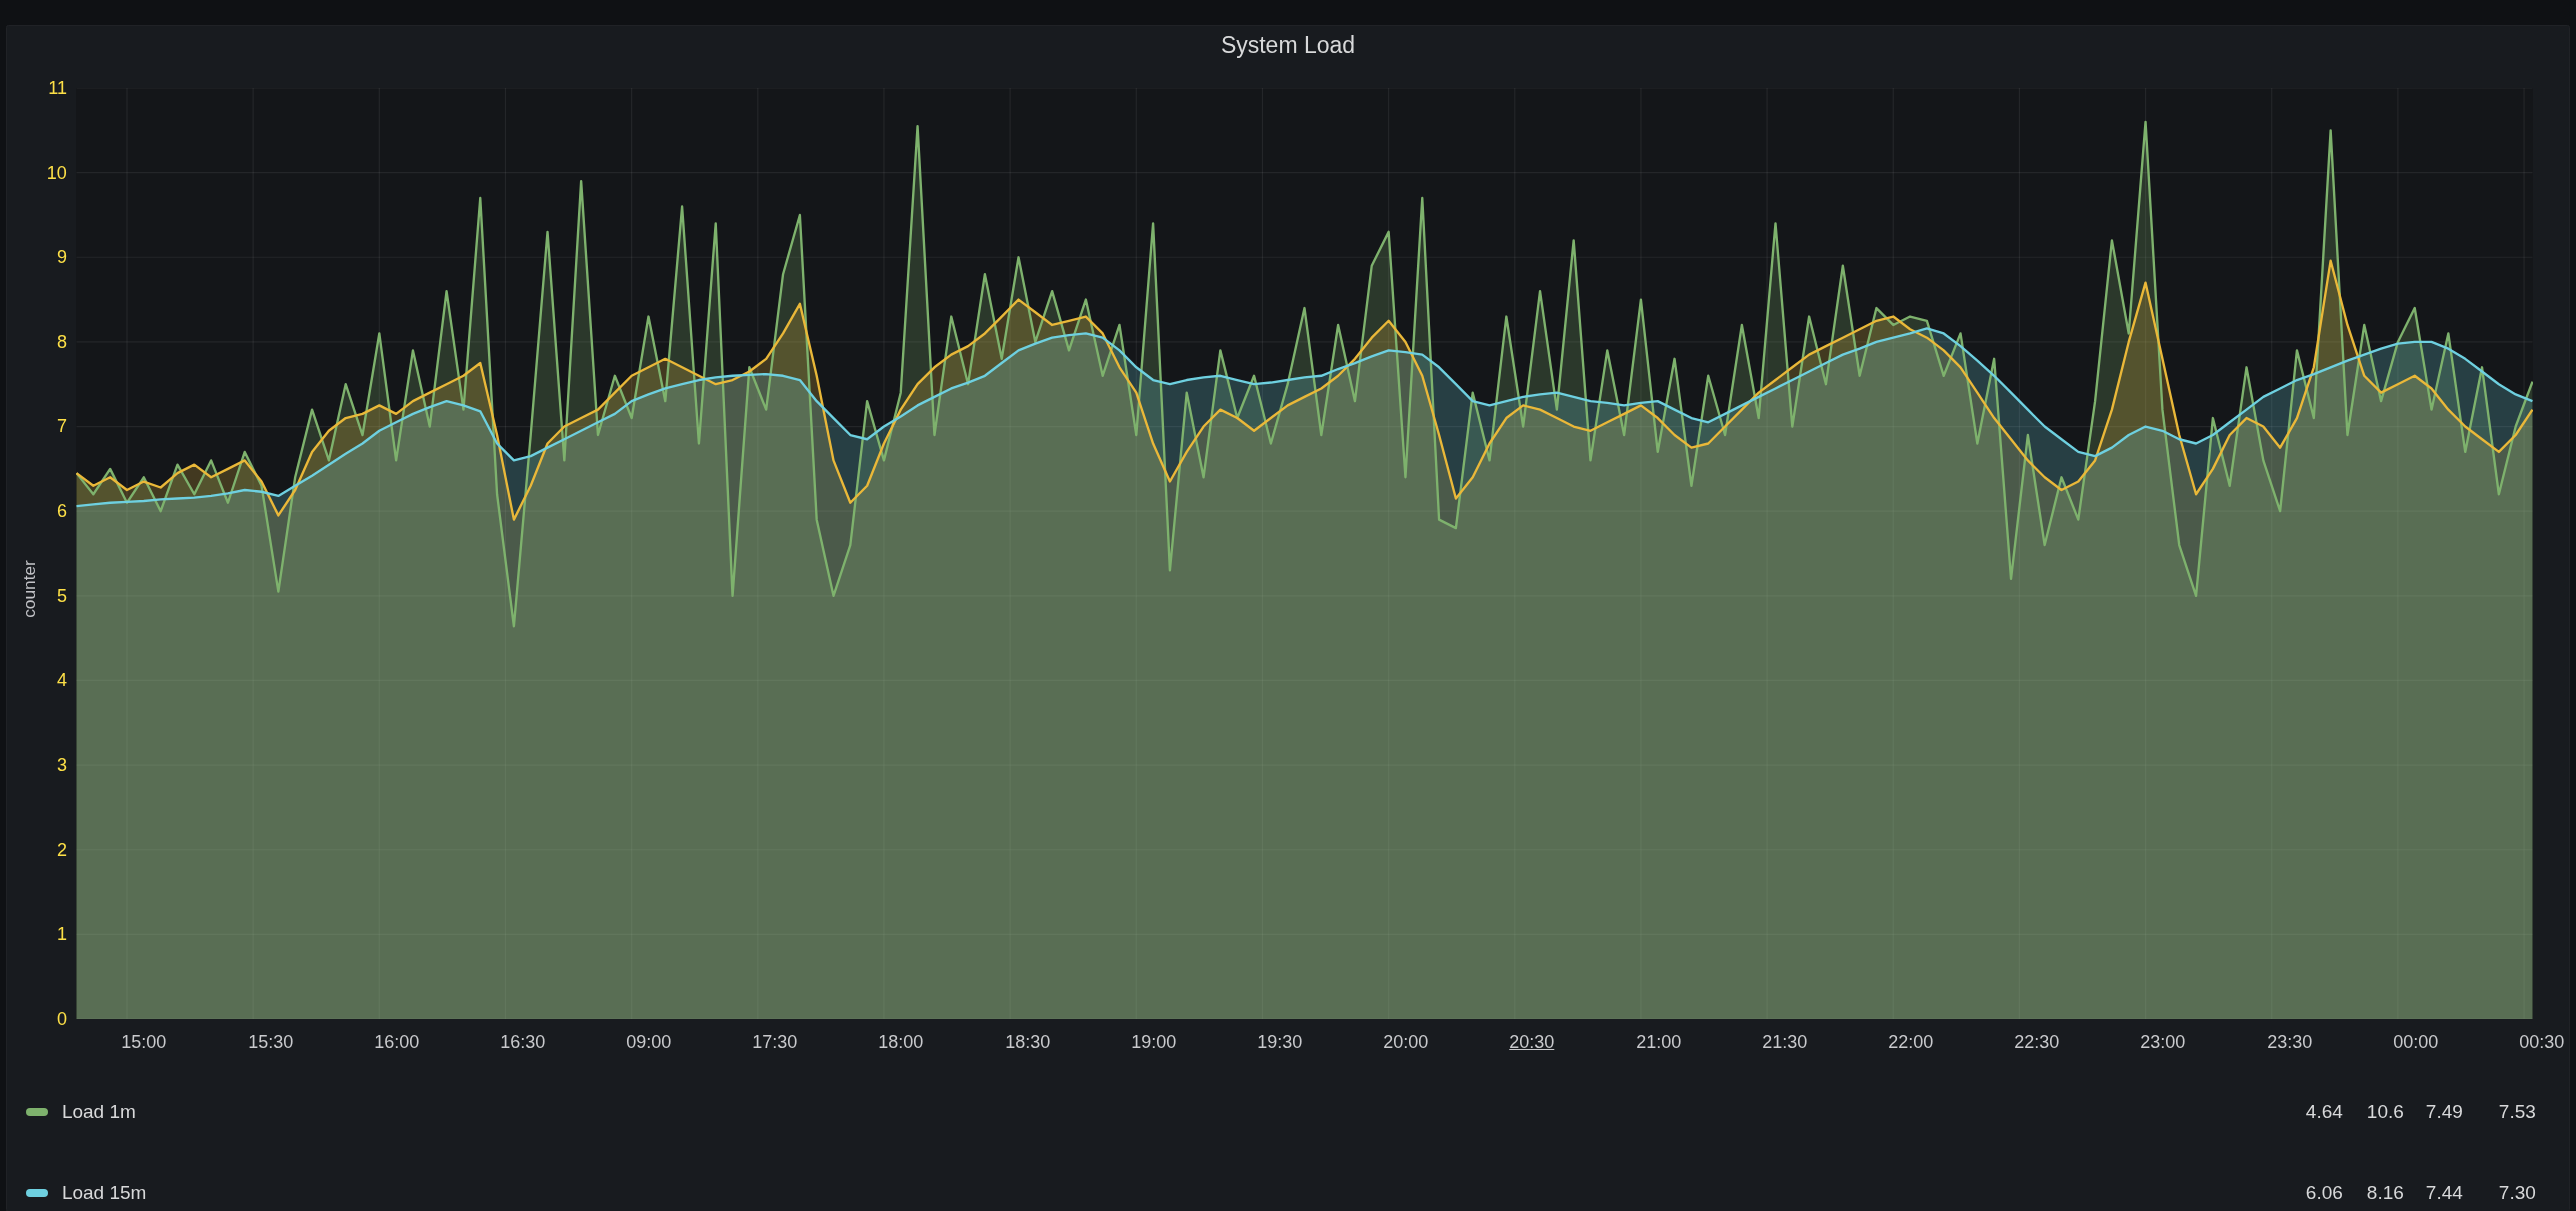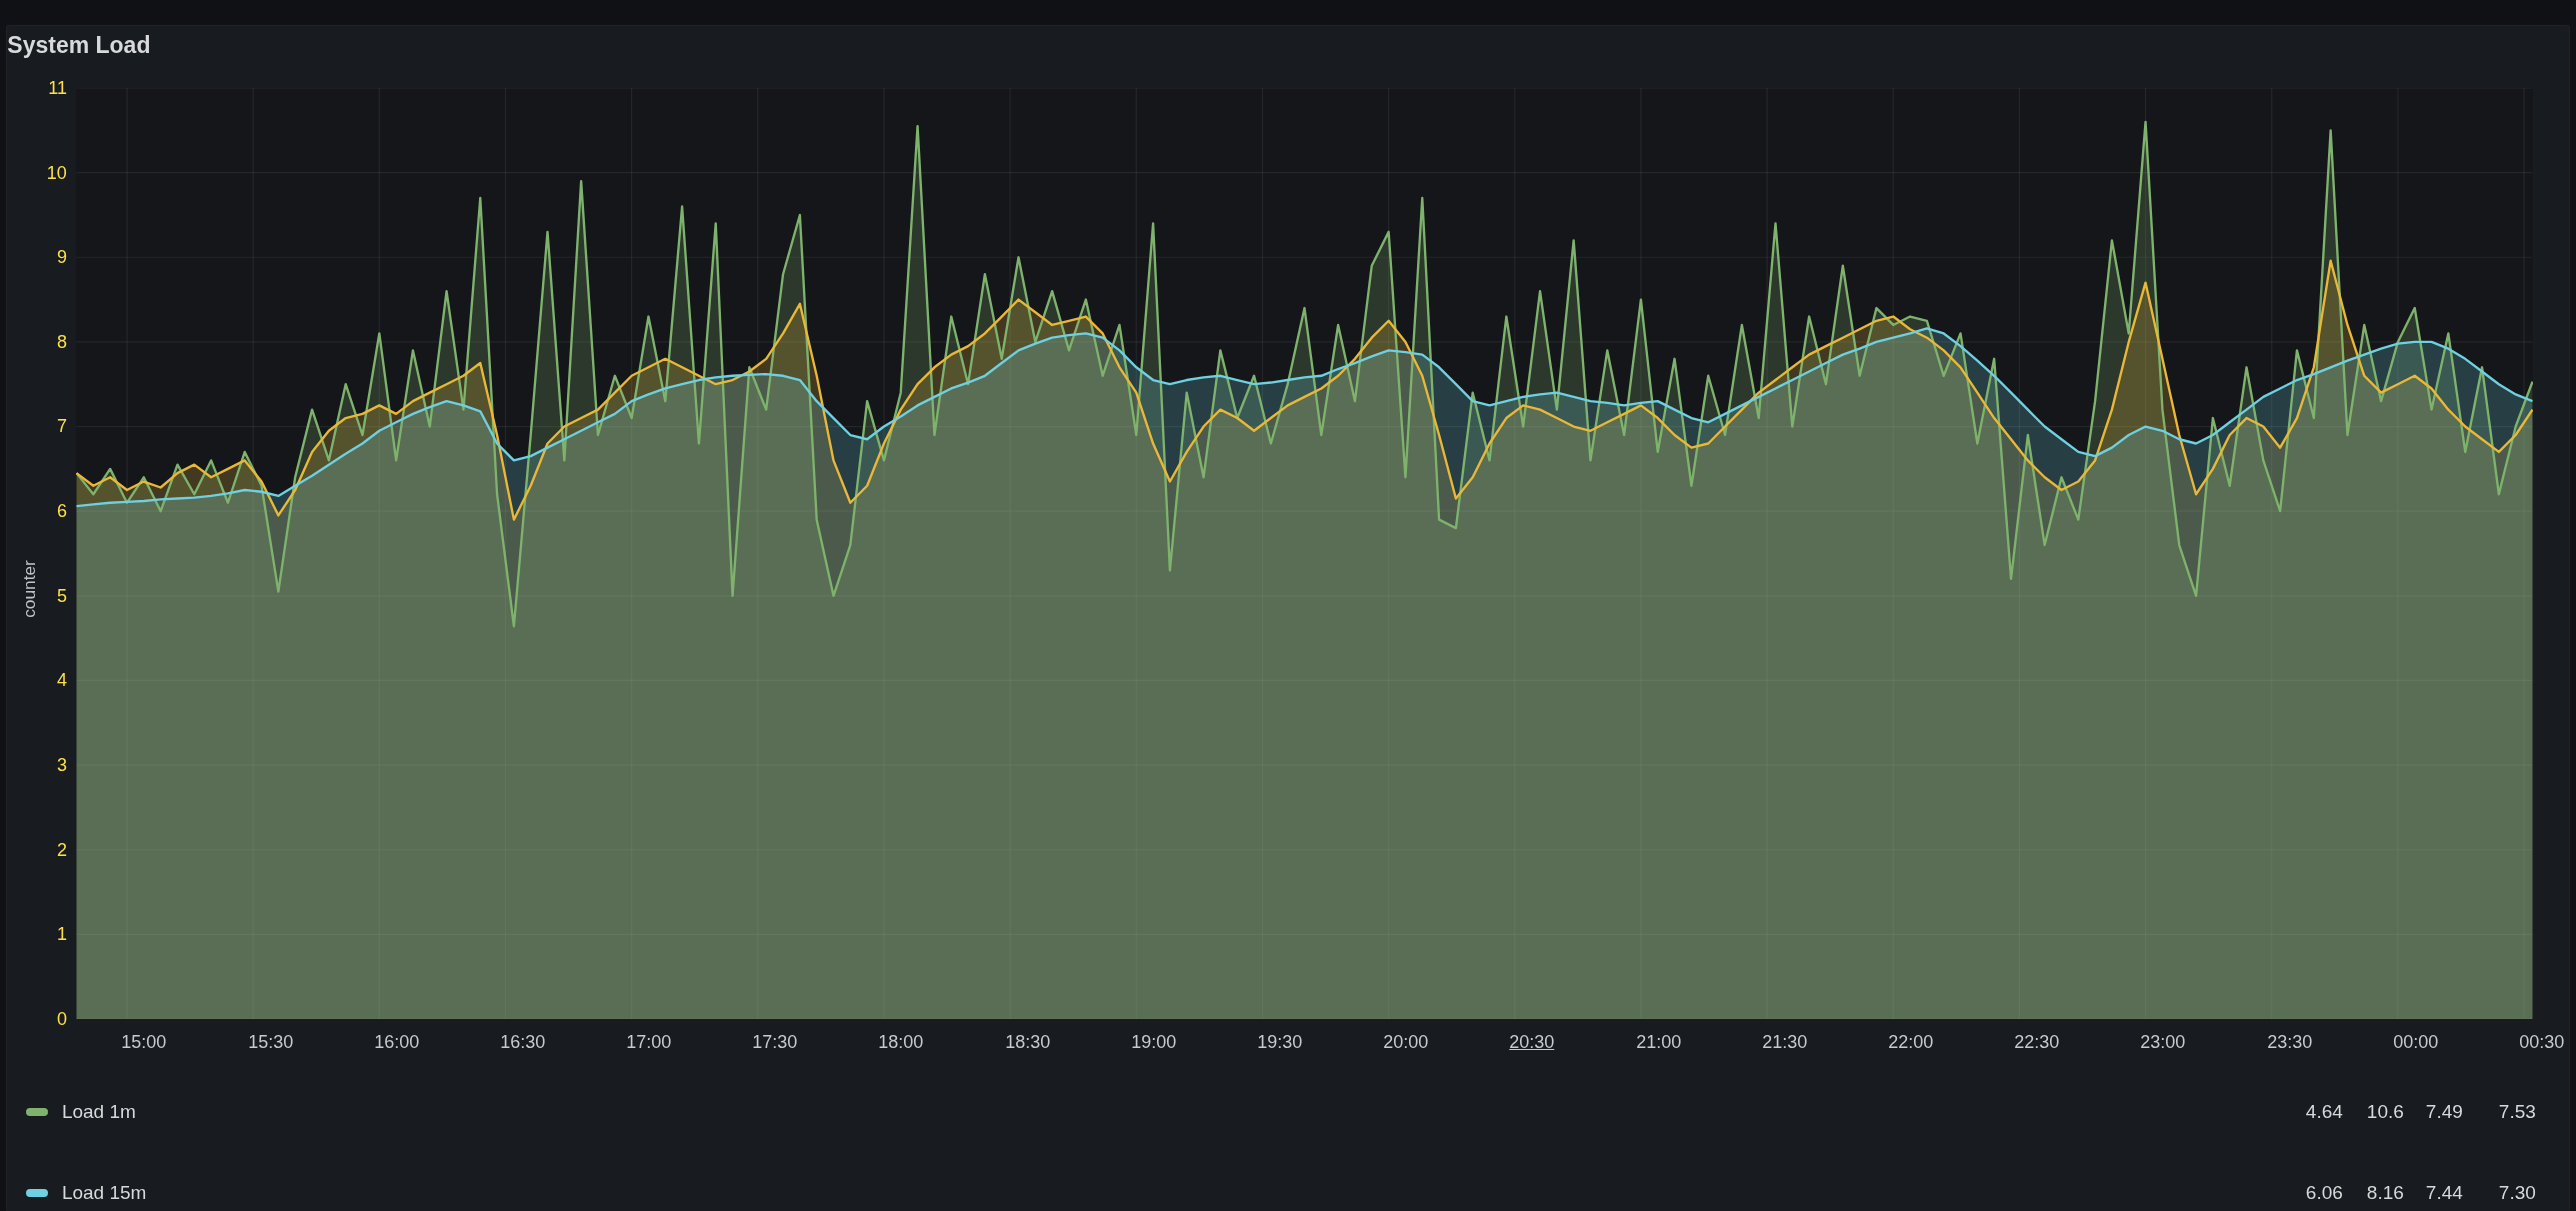--- a/index.html
+++ b/index.html
@@ -8,21 +8,21 @@
     background:#0F1114;
     font-family:"Liberation Sans","DejaVu Sans",sans-serif;
     -webkit-font-smoothing:antialiased;
   }
   .panel{
     position:absolute;left:6.3px;right:6.3px;top:25px;bottom:0;
     background:#181B1F;border:0.8px solid #202226;border-radius:2.4px;
   }
   .panel-title{
     position:absolute;left:0;right:0;top:6.3px;height:27px;
-    text-align:left;font-size:23px;font-weight:700;color:#D8D9DA;
+    text-align:center;font-size:23px;font-weight:400;color:#D8D9DA;
     line-height:27px;cursor:pointer;
   }
   .y-unit{
     position:absolute;left:-20.4px;top:552px;width:86px;height:22px;
     transform:rotate(-90deg);
     text-align:center;font-size:17.3px;color:#C2C3C7;
   }
   .plot{
     position:absolute;left:69px;top:62px;width:2457px;height:931px;
     background:#141619;
@@ -134,21 +134,21 @@
         <polyline points="0.0,490.2 21.4,506.3 42.8,495.5 64.2,511.7 85.6,500.9 107.1,508.5 128.5,490.2 149.9,479.4 171.3,495.5 192.7,484.8 214.1,474.0 235.5,500.9 256.9,544.0 278.3,511.7 299.8,463.2 321.2,436.3 342.6,420.1 364.0,414.8 385.4,404.0 406.8,414.8 428.2,398.6 449.6,387.8 471.0,377.0 492.5,366.3 513.9,350.1 535.3,441.7 556.7,549.4 578.1,506.3 599.5,452.5 620.9,430.9 642.3,420.1 663.7,409.4 685.2,387.8 706.6,366.3 728.0,355.5 749.4,344.7 770.8,355.5 792.2,366.3 813.6,377.0 835.0,371.7 856.4,360.9 877.8,344.7 899.3,312.4 920.7,274.7 942.1,366.3 963.5,474.0 984.9,527.9 1006.3,506.3 1027.7,452.5 1049.1,409.4 1070.5,377.0 1092.0,355.5 1113.4,339.3 1134.8,328.6 1156.2,312.4 1177.6,290.9 1199.0,269.3 1220.4,285.5 1241.8,301.6 1263.2,296.3 1284.7,290.9 1306.1,312.4 1327.5,355.5 1348.9,387.8 1370.3,452.5 1391.7,500.9 1413.1,463.2 1434.5,430.9 1455.9,409.4 1477.4,420.1 1498.8,436.3 1520.2,420.1 1541.6,404.0 1563.0,393.2 1584.4,382.4 1605.8,366.3 1627.2,344.7 1648.6,317.8 1670.1,296.3 1691.5,323.2 1712.9,366.3 1734.3,441.7 1755.7,522.5 1777.1,495.5 1798.5,452.5 1819.9,420.1 1841.3,404.0 1862.8,409.4 1884.2,420.1 1905.6,430.9 1927.0,436.3 1948.4,425.5 1969.8,414.8 1991.2,404.0 2012.6,420.1 2034.0,441.7 2055.5,457.8 2076.9,452.5 2098.3,430.9 2119.7,409.4 2141.1,387.8 2162.5,371.7 2183.9,355.5 2205.3,339.3 2226.7,328.6 2248.2,317.8 2269.6,307.0 2291.0,296.3 2312.4,290.9 2333.8,307.0 2355.2,317.8 2376.6,334.0 2398.0,355.5 2419.4,387.8 2440.8,420.1 2462.3,447.1 2483.7,474.0 2505.1,495.5 2526.5,511.7 2547.9,500.9 2569.3,474.0 2590.7,409.4 2612.1,323.2 2633.5,247.8 2655.0,344.7 2676.4,441.7 2697.8,517.1 2719.2,484.8 2740.6,441.7 2762.0,420.1 2783.4,430.9 2804.8,457.8 2826.2,420.1 2847.7,355.5 2869.1,219.8 2890.5,301.6 2911.9,366.3 2933.3,387.8 2954.7,377.0 2976.1,366.3 2997.5,382.4 3018.9,409.4 3040.4,430.9 3061.8,447.1 3083.2,463.2 3104.6,441.7 3126.0,409.4" fill="none" stroke="#EAB839" stroke-width="3" stroke-linejoin="round"></polyline>
         <polyline points="0.0,532.2 21.4,530.0 42.8,527.9 64.2,526.8 85.6,525.7 107.1,523.6 128.5,522.5 149.9,521.4 171.3,519.2 192.7,516.0 214.1,511.7 235.5,513.9 256.9,519.2 278.3,506.3 299.8,493.4 321.2,479.4 342.6,465.4 364.0,452.5 385.4,436.3 406.8,425.5 428.2,414.8 449.6,406.1 471.0,398.6 492.5,404.0 513.9,411.5 535.3,452.5 556.7,474.0 578.1,468.6 599.5,457.8 620.9,447.1 642.3,436.3 663.7,425.5 685.2,414.8 706.6,398.6 728.0,390.0 749.4,382.4 770.8,377.0 792.2,371.7 813.6,368.4 835.0,366.3 856.4,365.2 877.8,364.1 899.3,366.3 920.7,371.7 942.1,398.6 963.5,420.1 984.9,441.7 1006.3,447.1 1027.7,430.9 1049.1,418.0 1070.5,404.0 1092.0,393.2 1113.4,382.4 1134.8,374.9 1156.2,366.3 1177.6,350.1 1199.0,334.0 1220.4,325.3 1241.8,317.8 1263.2,314.6 1284.7,312.4 1306.1,317.8 1327.5,334.0 1348.9,355.5 1370.3,371.7 1391.7,377.0 1413.1,371.7 1434.5,368.4 1455.9,366.3 1477.4,371.7 1498.8,377.0 1520.2,374.9 1541.6,371.7 1563.0,368.4 1584.4,366.3 1605.8,357.7 1627.2,350.1 1648.6,341.5 1670.1,334.0 1691.5,336.1 1712.9,339.3 1734.3,355.5 1755.7,377.0 1777.1,398.6 1798.5,404.0 1819.9,398.6 1841.3,393.2 1862.8,390.0 1884.2,387.8 1905.6,393.2 1927.0,398.6 1948.4,400.7 1969.8,404.0 1991.2,400.7 2012.6,398.6 2034.0,409.4 2055.5,420.1 2076.9,425.5 2098.3,414.8 2119.7,404.0 2141.1,393.2 2162.5,382.4 2183.9,371.7 2205.3,360.9 2226.7,350.1 2248.2,339.3 2269.6,331.8 2291.0,323.2 2312.4,317.8 2333.8,312.4 2355.2,305.9 2376.6,312.4 2398.0,328.6 2419.4,346.9 2440.8,366.3 2462.3,387.8 2483.7,409.4 2505.1,430.9 2526.5,447.1 2547.9,463.2 2569.3,468.6 2590.7,457.8 2612.1,441.7 2633.5,430.9 2655.0,436.3 2676.4,447.1 2697.8,452.5 2719.2,441.7 2740.6,425.5 2762.0,409.4 2783.4,393.2 2804.8,382.4 2826.2,371.7 2847.7,364.1 2869.1,355.5 2890.5,346.9 2911.9,339.3 2933.3,331.8 2954.7,325.3 2976.1,323.2 2997.5,323.2 3018.9,331.8 3040.4,344.7 3061.8,360.9 3083.2,377.0 3104.6,390.0 3126.0,398.6" fill="none" stroke="#6ED0E0" stroke-width="3" stroke-linejoin="round"></polyline>
       </svg>
   </div>
 
   <div id="xticks">
       <div class="xtick" style="left: 80px; top: 1006px;">15:00</div>
       <div class="xtick" style="left: 207px; top: 1006px;">15:30</div>
       <div class="xtick" style="left: 333px; top: 1006px;">16:00</div>
       <div class="xtick" style="left: 459px; top: 1006px;">16:30</div>
-      <div class="xtick" style="left: 585px; top: 1006px;">17:00</div>
+      <div class="xtick" style="left: 585px; top: 1006px;">09:00</div>
       <div class="xtick" style="left: 711px; top: 1006px;">17:30</div>
       <div class="xtick" style="left: 837px; top: 1006px;">18:00</div>
       <div class="xtick" style="left: 964px; top: 1006px;">18:30</div>
       <div class="xtick" style="left: 1090px; top: 1006px;">19:00</div>
       <div class="xtick" style="left: 1216px; top: 1006px;">19:30</div>
       <div class="xtick" style="left: 1342px; top: 1006px;">20:00</div>
       <div class="xtick" style="left: 1468px; top: 1006px; text-decoration: underline;">20:30</div>
       <div class="xtick" style="left: 1595px; top: 1006px;">21:00</div>
       <div class="xtick" style="left: 1721px; top: 1006px;">21:30</div>
       <div class="xtick" style="left: 1847px; top: 1006px;">22:00</div>

